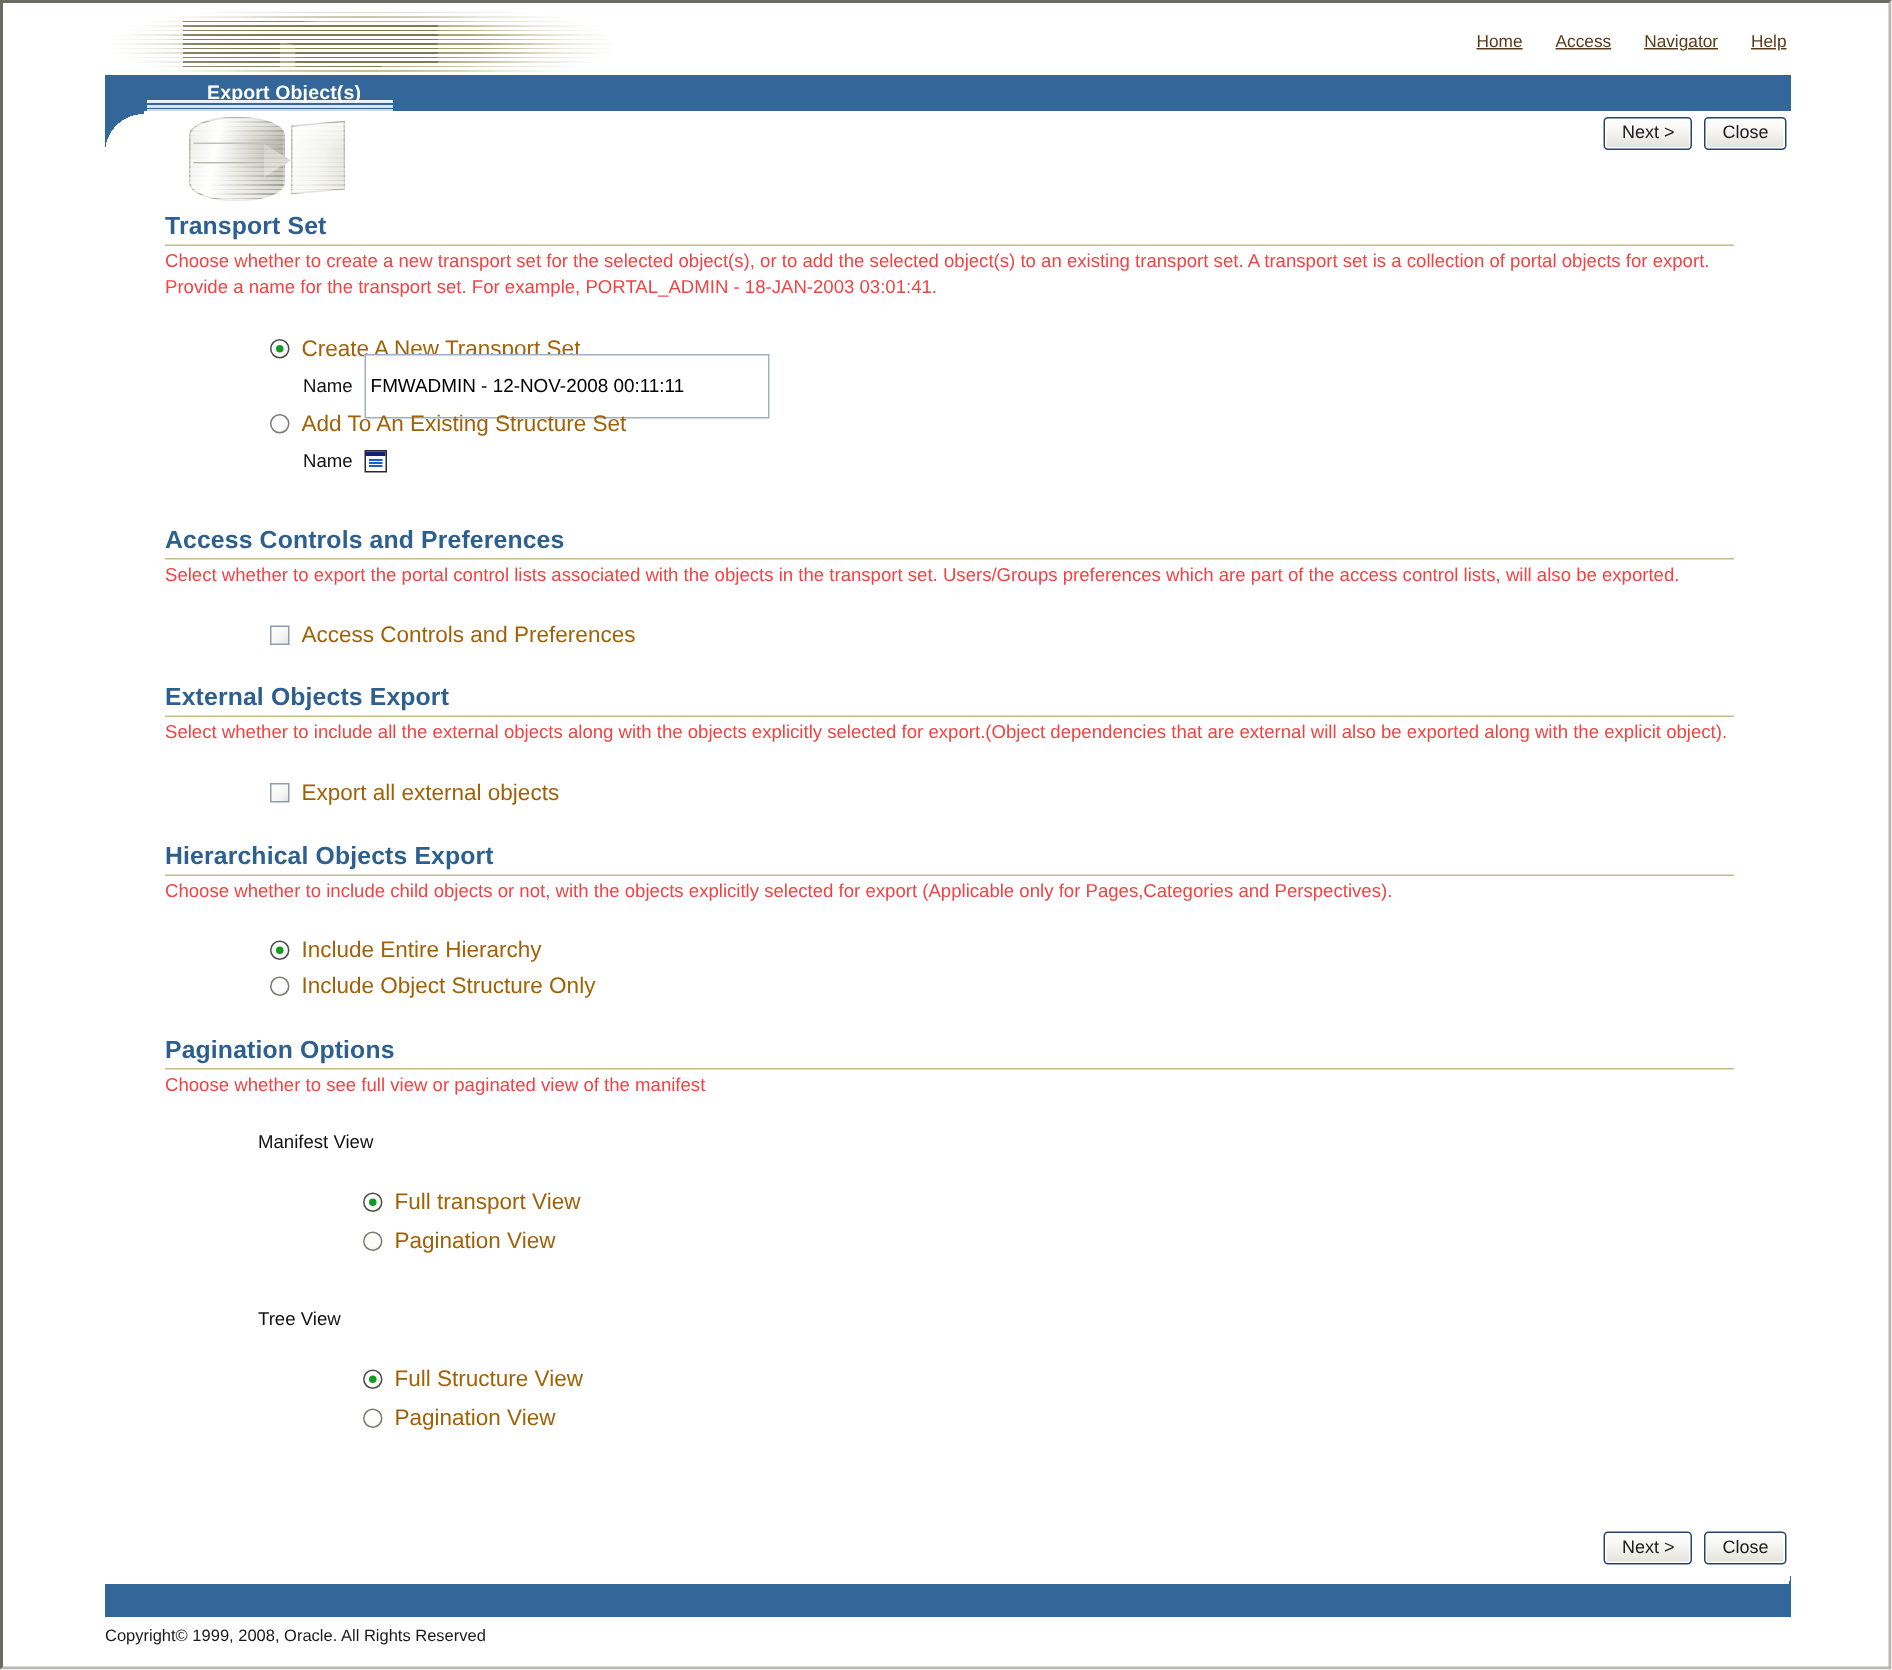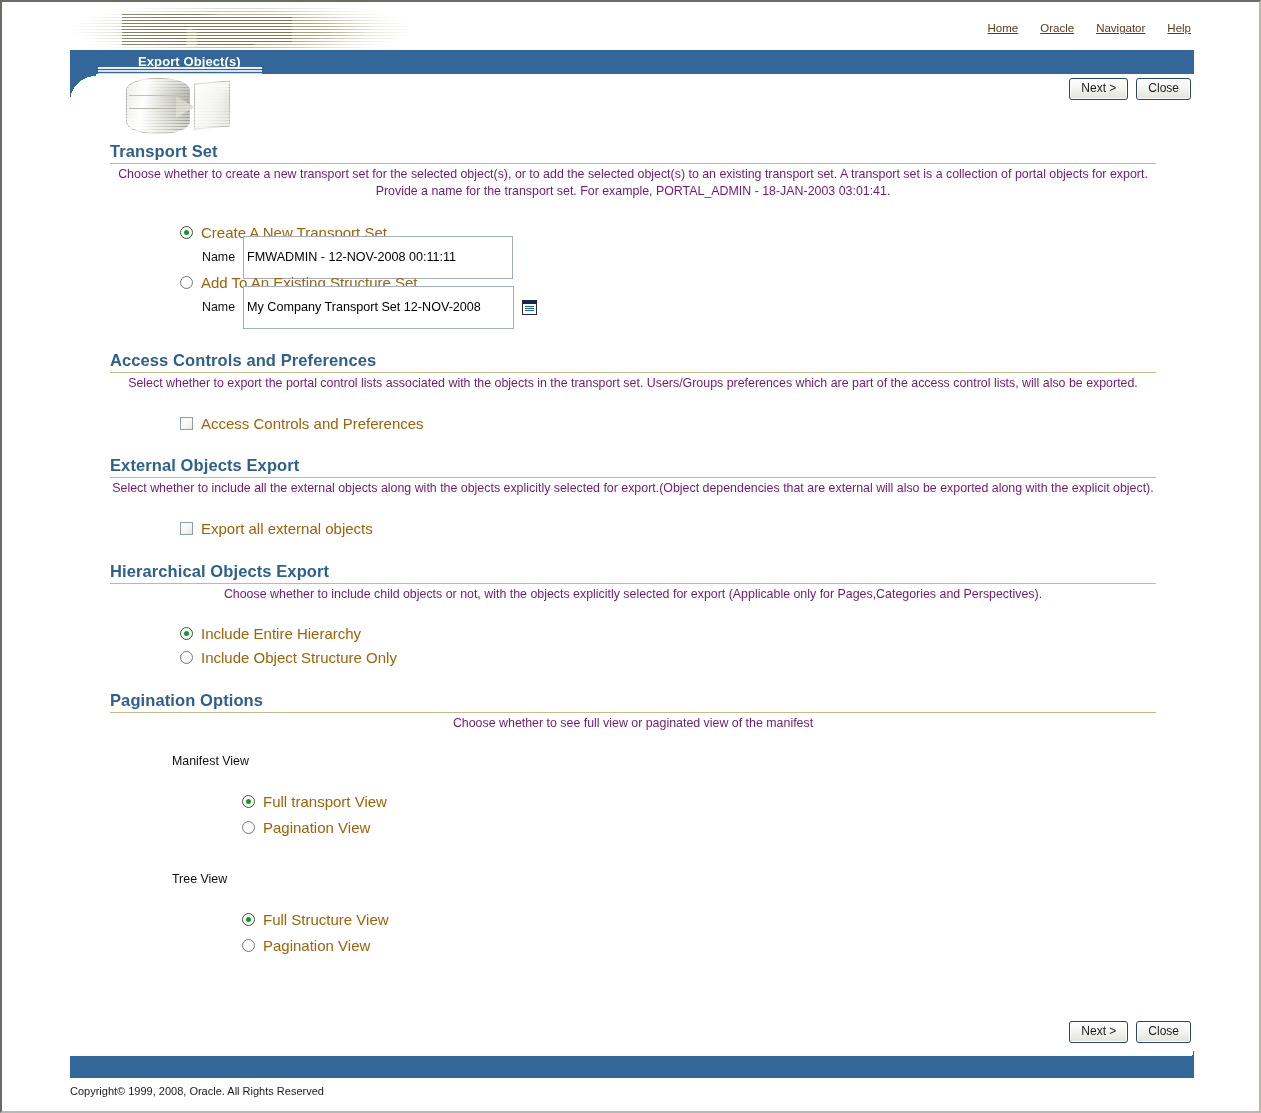--- a/index.html
+++ b/index.html
@@ -207,22 +207,21 @@
     margin: 0 0 0 108px;
     width: 1046px;
     height: 1px;
     background: #c0bd8a;
   }
   .sec-desc {
     padding: 2px 0 0 108px;
     width: 1046px;
     font-size: 12.4px;
     line-height: 17px;
-    color: #701a75;
-    text-align: center;
+    color: #ef4444;
   }
 
   .opt-block { padding-left: 178px; }
   .opt-row {
     display: flex;
     align-items: center;
     gap: 8px;
     height: 22px;
   }
   .opt-label { font-size: 15px; color: #a16207; }
@@ -345,21 +344,21 @@
 
 <div class="viewport">
 
   <div class="logo-band">
     <div class="logo-stripes"></div>
     <div class="logo-word"></div>
   </div>
 
   <div class="topnav">
     <a>Home</a>
-    <a>Oracle</a>
+    <a>Access</a>
     <a>Navigator</a>
     <a>Help</a>
   </div>
 
   <div class="titlebar">
     <span class="titlebar-text">Export Object(s)</span>
   </div>
   <div class="titlebar-tail"></div>
 
   <div class="export-art">
@@ -389,21 +388,20 @@
         <div class="name-row">
           <span class="name-label">Name</span>
           <input class="txtfield" style="width: 262px;" value="FMWADMIN - 12-NOV-2008 00:11:11">
         </div>
         <div class="opt-row">
           <span class="radio"></span>
           <span class="opt-label">Add To An Existing Structure Set</span>
         </div>
         <div class="name-row">
           <span class="name-label">Name</span>
-          <input class="txtfield" style="width: 263px;" value="My Company Transport Set 12-NOV-2008">
           <span class="list-icon"></span>
         </div>
       </div>
     </div>
 
     <div class="section" style="margin-top:30px;">
       <div class="sec-title">Access Controls and Preferences</div>
       <div class="sec-rule"></div>
       <div class="sec-desc">Select whether to export the portal control lists associated with the objects in the transport set. Users/Groups preferences which are part of the access control lists, will also be exported.</div>
 

